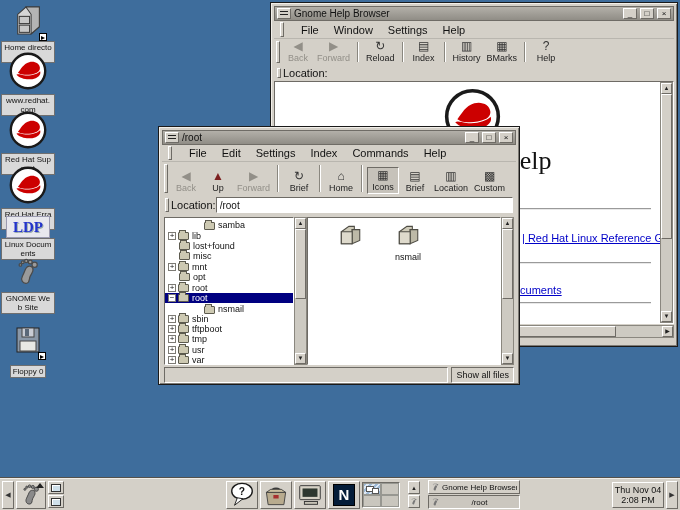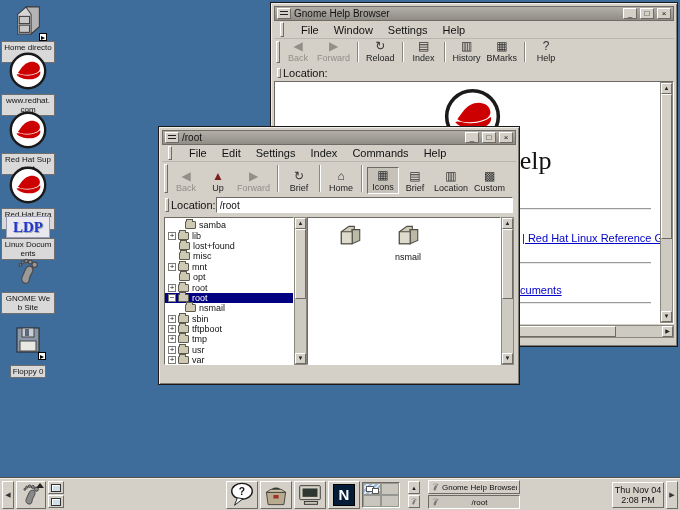--- a/index.html
+++ b/index.html
@@ -75,21 +75,21 @@
   #help-logo { position:absolute; left:169px; top:6px; }
 
   
   #fm-win { left:158px; top:126px; width:362px; height:259px; z-index:3; }
   #fm-main { display:flex; height:148px; margin:2px 2px 0 2px; gap:0; }
   #tree { width:130px; background:#fff; border:1px solid; border-color:#6e6b65 #fff #fff #6e6b65;
           overflow:hidden; padding-top:2px; }
   .trow { height:10.4px; display:flex; align-items:center; font-size:9px; color:#111;
           padding-left:3px; white-space:nowrap; }
   .trow.noexp { padding-left:14px; }
-  .trow.lvl2 { padding-left:20px; }
+  .trow.lvl2 { padding-left:39px;align-items:flex-end; }
   .trow.sel { background:#000080; color:#fff; }
   .exp { width:8px; height:8px; background:#fff; border:1px solid #7c7a74; font-size:8px;
          line-height:6px; text-align:center; margin-right:2px; color:#111; flex:none; }
   .mfold { width:11px; height:8px; background:#cdc9b2; border:1px solid #5c5a4e; border-radius:1px;
            margin-right:3px; position:relative; flex:none; }
   .mfold::before { content:""; position:absolute; left:0; top:-3px; width:5px; height:2px;
                    background:#cdc9b2; border:1px solid #5c5a4e; border-bottom:none; }
   #iconpane { flex:1; background:#fff; border:1px solid; border-color:#6e6b65 #fff #fff #6e6b65;
               position:relative; overflow:hidden; }
   .bigfile { position:absolute; width:48px; text-align:center; }
@@ -476,20 +476,24 @@
           </svg>
         <span class="flabel">nsmail</span>
       </div>
     </div>
     <div class="vscroll" style="height:148px">
       <span class="sb-btn">▲</span>
       <span class="sb-thumb" style="height:70px"></span>
       <span class="sb-btn" style="margin-top:auto">▼</span>
     </div>
   </div>
+  <div id="fm-status">
+    <span class="box left sunken"></span>
+    <span class="box sunken">Show all files</span>
+  </div>
 </div>
 
 <div id="panel">
   <span class="pbtn hidebtn">
     <span>◀</span>
     </span>
   <span class="pbtn" id="menu-btn">
     <svg width="24" height="26" viewBox="0 0 24 24">
         <use href="#foot" fill="#8a8a8a" stroke="#4a4a4a"></use>
       </svg>

